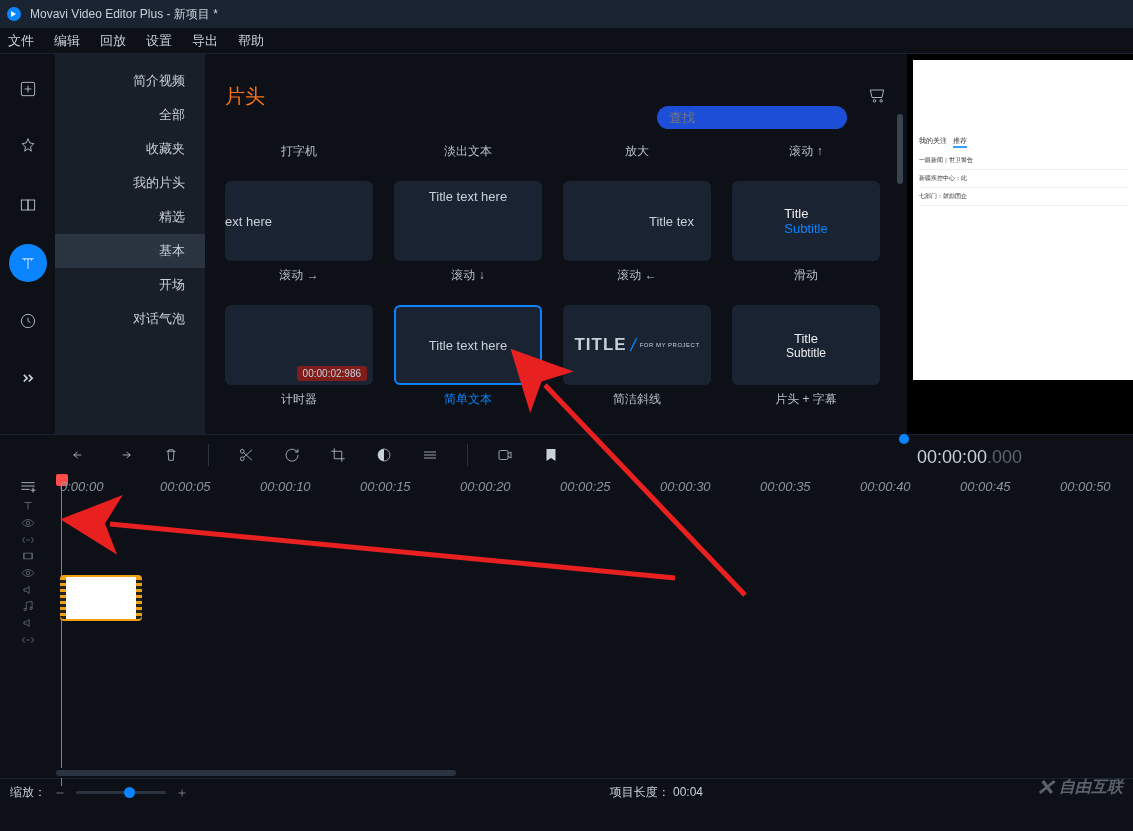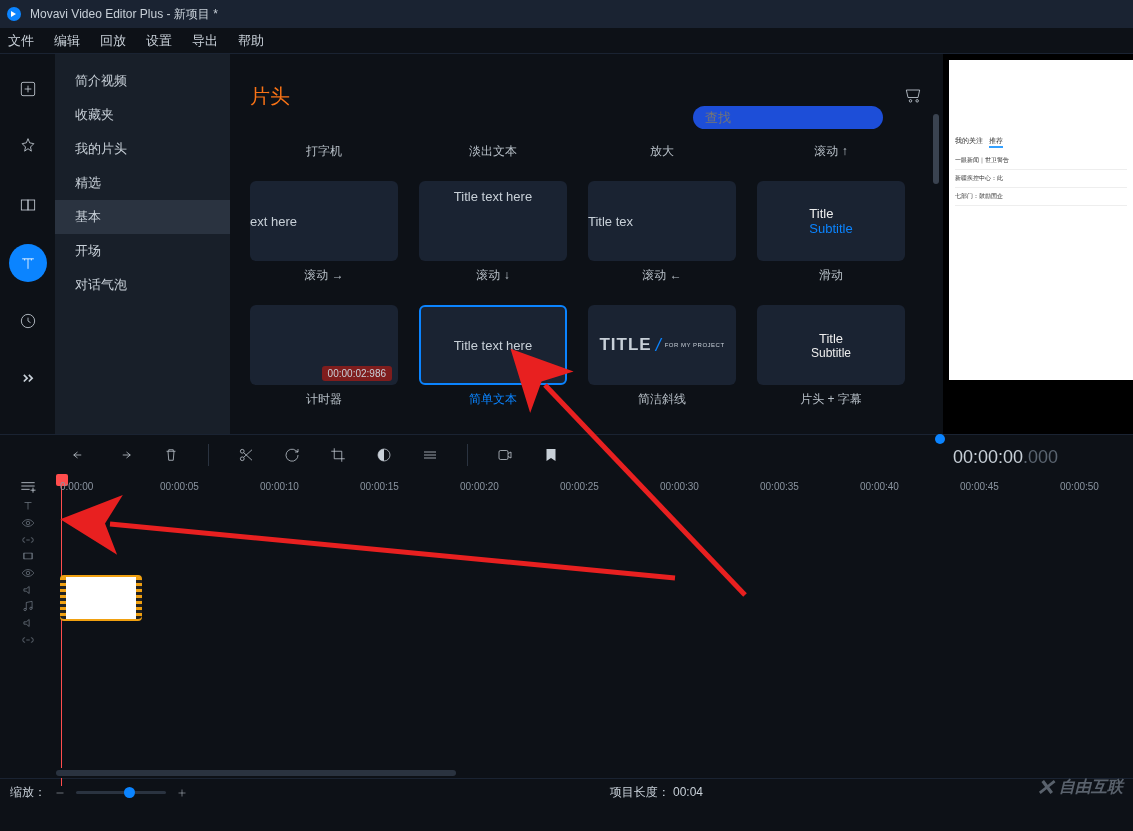--- a/index.html
+++ b/index.html
@@ -17,21 +17,21 @@
   .main-row{display:flex;height:380px;}
   
   
   .left-toolbar{width:55px;background:#0d1117;display:flex;flex-direction:column;align-items:center;padding-top:16px;gap:20px;}
   .left-toolbar .tool{width:38px;height:38px;border-radius:50%;display:flex;align-items:center;justify-content:center;cursor:pointer;}
   .left-toolbar .tool.active{background:#0b84ff;}
   .left-toolbar .tool svg{width:20px;height:20px;stroke:#c8d0d8;fill:none;}
   .left-toolbar .tool.active svg{stroke:#fff;}
   
   
-  .sidebar{width:175px;background:#181f29;padding-top:10px;}
+  .sidebar{width:150px;background:#181f29;padding-top:10px;text-align:right;}
   .sidebar .cat{padding:8px 20px;font-size:13px;cursor:pointer;}
   .sidebar .cat.active{background:#2a3340;}
   
   
   .gallery{flex:1;background:#0d1117;padding:10px 20px;position:relative;overflow:hidden;}
   .gallery-header{display:flex;align-items:center;margin-bottom:8px;}
   .gallery-header .title{font-size:20px;color:#f97316;flex:1;}
   .search-box{display:flex;align-items:center;background:#1d4ed8;border-radius:20px;padding:4px 12px;width:190px;margin-top:42px;}
   .search-box input{background:transparent;border:none;outline:none;color:#c8d0d8;font-size:13px;flex:1;}
   .cart-icon{margin-left:20px;cursor:pointer;}
@@ -39,37 +39,37 @@
   .cell{display:flex;flex-direction:column;align-items:center;}
   .thumb{width:148px;height:80px;background:#1a2332;border-radius:6px;display:flex;align-items:center;justify-content:center;font-size:13px;color:#c8d0d8;text-align:center;position:relative;overflow:hidden;}
   .thumb.nothumb{background:transparent;}
   .thumb.selected{border:2px solid #0b84ff;}
   .thumb .ts{position:absolute;bottom:4px;right:6px;background:#7f1d1d;color:#c8d0d8;font-size:10px;padding:2px 6px;border-radius:3px;}
   .cell .cap{font-size:12px;color:#b8c0c8;margin-top:6px;}
   .cell .cap.selected{color:#0b84ff;}
   .scroll-ind{position:absolute;right:4px;top:60px;width:6px;height:70px;background:#3a4350;border-radius:3px;}
   
   
-  .preview{width:190px;background:#000;position:relative;}
+  .preview{width:226px;background:#000;position:relative;}
   .preview .screen{position:absolute;top:6px;left:6px;right:0;height:320px;background:#fff;}
   .preview .time{position:absolute;bottom:-34px;left:10px;font-size:18px;font-family:monospace;}
   .preview .time .ms{color:#5a6470;}
   .preview .dot{position:absolute;bottom:-10px;left:-8px;width:10px;height:10px;border-radius:50%;background:#0b84ff;}
   
   
   .tl-toolbar{height:40px;background:#0d1117;display:flex;align-items:center;padding-left:70px;gap:28px;border-top:1px solid #1a2332;}
   .tl-toolbar .sep{width:1px;height:22px;background:#2a3340;}
   .tl-toolbar svg{width:18px;height:18px;stroke:#c8d0d8;fill:none;cursor:pointer;}
   
   
   .timeline{background:#0d1117;position:relative;}
   .tl-header{height:24px;display:flex;align-items:center;padding-left:56px;position:relative;}
   .tl-header .playhead{position:absolute;left:56px;top:0;width:12px;height:12px;background:#ff4d4d;border-radius:2px;}
   .tl-header .playline{position:absolute;left:61px;top:12px;width:1px;height:300px;background:#ff4d4d;}
-  .tl-header .tick{position:absolute;font-size:10px;color:#8a94a0;}
+  .tl-header .tick{position:absolute;font-size:13px;color:#8a94a0;font-style:italic;}
   .tracks{display:flex;flex-direction:column;}
   .track{height:50px;display:flex;align-items:center;}
   .track .head{width:56px;display:flex;flex-direction:column;align-items:center;justify-content:center;gap:3px;}
   .track .head svg{width:14px;height:14px;stroke:#8a94a0;fill:none;}
   .track .lane{flex:1;position:relative;}
   .clip{position:absolute;left:4px;top:2px;width:82px;height:46px;background:#fff;border:2px solid #f0a010;border-radius:4px;}
   .clip::before,.clip::after{content:"";position:absolute;top:0;bottom:0;width:6px;background:repeating-linear-gradient(to bottom,#f0a010 0,#f0a010 3px,#222 3px,#222 6px);}
   .clip::before{left:-2px;border-radius:4px 0 0 4px;}
   .clip::after{right:-2px;border-radius:0 4px 4px 0;}
   .tl-hscroll{height:10px;background:#0d1117;position:relative;margin-left:56px;}
@@ -158,20 +158,21 @@
       </div>
     <div class="tool">
         <svg viewBox="0 0 24 24">
           <path d="M7 7l4 4-4 4M13 7l4 4-4 4" stroke-width="2"></path>
         </svg>
       </div>
   </div>
 
   <div class="sidebar">
     <div class="cat">简介视频</div>
+    <div class="cat">全部</div>
     <div class="cat">收藏夹</div>
     <div class="cat">我的片头</div>
     <div class="cat">精选</div>
     <div class="cat active">基本</div>
     <div class="cat">开场</div>
     <div class="cat">对话气泡</div>
   </div>
 
   <div class="gallery">
     <div class="gallery-header">
@@ -218,21 +219,21 @@
           </div>
           <div class="cap">滚动 →</div>
         </div>
       <div class="cell">
           <div class="thumb" style="align-items:flex-start;padding-top:8px">
             <span>Title text here</span>
           </div>
           <div class="cap">滚动 ↓</div>
         </div>
       <div class="cell">
-          <div class="thumb" style="justify-content:flex-start;padding-right:6px">
+          <div class="thumb" style="justify-content:flex-end;padding-right:17px">
             <span>Title tex</span>
           </div>
           <div class="cap">滚动 ←</div>
         </div>
       <div class="cell">
           <div class="thumb">
             <div class="tstack">
               <span class="t1">Title</span>
               <span class="t2">Subtitle</span>
             </div>

